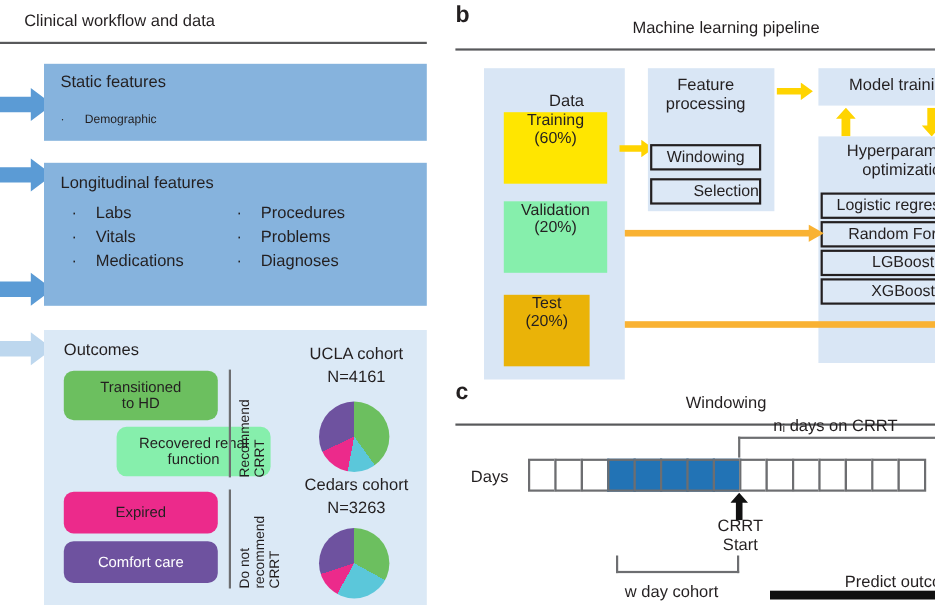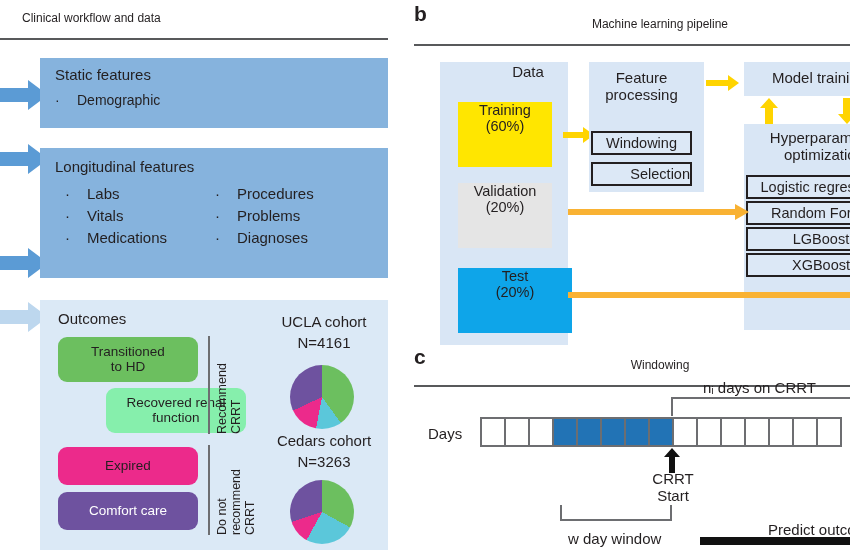--- a/index.html
+++ b/index.html
@@ -12,21 +12,21 @@
     position:relative;
   }
   .fig{position:absolute;left:0;top:0;width:850px;height:560px;overflow:hidden;}
 
   
   .panel-letter{
     position:absolute;font-weight:bold;font-size:21px;color:#231f20;
     font-family:"Liberation Sans",sans-serif;
   }
   .panel-title{
-    position:absolute;font-size:12px;color:#231f20;text-align:center;
+    position:absolute;font-size:15px;color:#231f20;text-align:center;
     white-space:nowrap;
   }
   .rule{position:absolute;background:#58595b;height:2px;}
 
   
   .blue-box{
     position:absolute;background:#86b3dd;
   }
   .lightblue-box{
     position:absolute;background:#dbe9f6;
@@ -101,21 +101,21 @@
   </svg>
   <svg class="arrow-a" style="left:-2px;top:246px;" width="52" height="34" viewBox="0 0 52 34">
     <path d="M0,10 L30,10 L30,2 L50,17 L30,32 L30,24 L0,24 Z" fill="#5b9bd5"></path>
   </svg>
   <svg class="arrow-a" style="left:-2px;top:300px;" width="52" height="34" viewBox="0 0 52 34">
     <path d="M0,10 L30,10 L30,2 L50,17 L30,32 L30,24 L0,24 Z" fill="#bdd7ee"></path>
   </svg>
 
   <div class="blue-box" style="left:40px;top:58px;width:348px;height:70px;"></div>
   <div class="box-head" style="left:55px;top:66px;">Static features</div>
-  <div class="bullet-row" style="left:55px;top:92px;font-size:14px;">
+  <div class="bullet-row" style="left:55px;top:103px;font-size:11px;">
     <span class="bullet-dot">·</span><span>Demographic</span>
   </div>
 
   <div class="blue-box" style="left:40px;top:148px;width:348px;height:130px;"></div>
   <div class="box-head" style="left:55px;top:158px;">Longitudinal features</div>
 
   <div class="bullet-row" style="left:65px;top:185px;">
     <span class="bullet-dot">·</span><span>Labs</span>
   </div>
   <div class="bullet-row" style="left:65px;top:207px;">
@@ -163,29 +163,29 @@
 
   <div class="cohort-label" style="left:254px;top:432px;width:140px;">Cedars cohort</div>
   <div class="cohort-label" style="left:254px;top:453px;width:140px;">N=3263</div>
   <div class="pie" id="pie1" style="left: 290px; top: 480px; width: 64px; height: 64px; background: conic-gradient(rgb(108, 191, 95) 0deg, rgb(108, 191, 95) 118.8deg, rgb(91, 199, 218) 118.8deg, rgb(91, 199, 218) 208.8deg, rgb(236, 42, 139) 208.8deg, rgb(236, 42, 139) 252deg, rgb(110, 82, 159) 252deg, rgb(110, 82, 159) 360deg);"></div>
 
   <div class="panel-letter" style="left:414px;top:2px;">b</div>
   <div class="panel-title" style="left:470px;top:17px;width:380px;">Machine learning pipeline</div>
   <div class="rule" style="left:414px;top:44px;width:436px;"></div>
 
   <div class="grp" style="left:440px;top:62px;width:128px;height:283px;"></div>
-  <div class="grp-head" style="left:440px;top:64px;width:150px;padding-left:13px;">Data</div>
+  <div class="grp-head" style="left:440px;top:84px;width:150px;">Data</div>
 
   <div class="data-tile" style="left:458px;top:102px;width:94px;height:65px;background:#ffe600;">
     <span id="d0">Training<br>(60%)</span>
   </div>
-  <div class="data-tile" style="left:458px;top:183px;width:94px;height:65px;background:#e5e5e5;">
+  <div class="data-tile" style="left:458px;top:183px;width:94px;height:65px;background:#86efac;">
     <span id="d1">Validation<br>(20%)</span>
   </div>
-  <div class="data-tile" style="left:458px;top:268px;width:114px;height:65px;background:#0ea5e9;">
+  <div class="data-tile" style="left:458px;top:268px;width:78px;height:65px;background:#eab308;">
     <span id="d2">Test<br>(20%)</span>
   </div>
 
   <svg style="position:absolute;left:563px;top:127px;" width="32" height="16" viewBox="0 0 32 16">
     <path d="M0,5 L20,5 L20,0 L31,8 L20,16 L20,11 L0,11 Z" fill="#ffd400"></path>
   </svg>
 
   <div class="grp" style="left:589px;top:62px;width:115px;height:130px;"></div>
   <div class="grp-head" id="fph" style="left:589px;top:70px;width:105px;">Feature<br>processing</div>
   <div class="outline-box" style="left:591px;top:131px;width:101px;height:24px;">
@@ -261,18 +261,18 @@
   <div class="clabel" style="left:703px;top:379px;">nᵢ days on CRRT</div>
 
   <svg style="position:absolute;left:664px;top:448px;" width="16" height="25" viewBox="0 0 16 25">
     <path d="M5,25 L5,9 L0,9 L8,0 L16,9 L11,9 L11,25 Z" fill="#111111"></path>
   </svg>
   <div class="clabel" id="crrtlbl" style="left:641px;top:471px;text-align:center;width:64px;line-height:1.1;">CRRT<br>Start</div>
 
   <div class="gline" style="left:560px;top:519px;width:112px;height:2px;"></div>
   <div class="gline" style="left:560px;top:505px;width:2px;height:16px;"></div>
   <div class="gline" style="left:670px;top:505px;width:2px;height:16px;"></div>
-  <div class="clabel" style="left:568px;top:530px;">w day window</div>
+  <div class="clabel" style="left:568px;top:530px;">w day cohort</div>
 
   <div class="kline" style="left:700px;top:537px;width:150px;height:8px;"></div>
   <div class="clabel" style="left:768px;top:521px;">Predict outcome</div>
 
 </div>
 
 </body></html>

